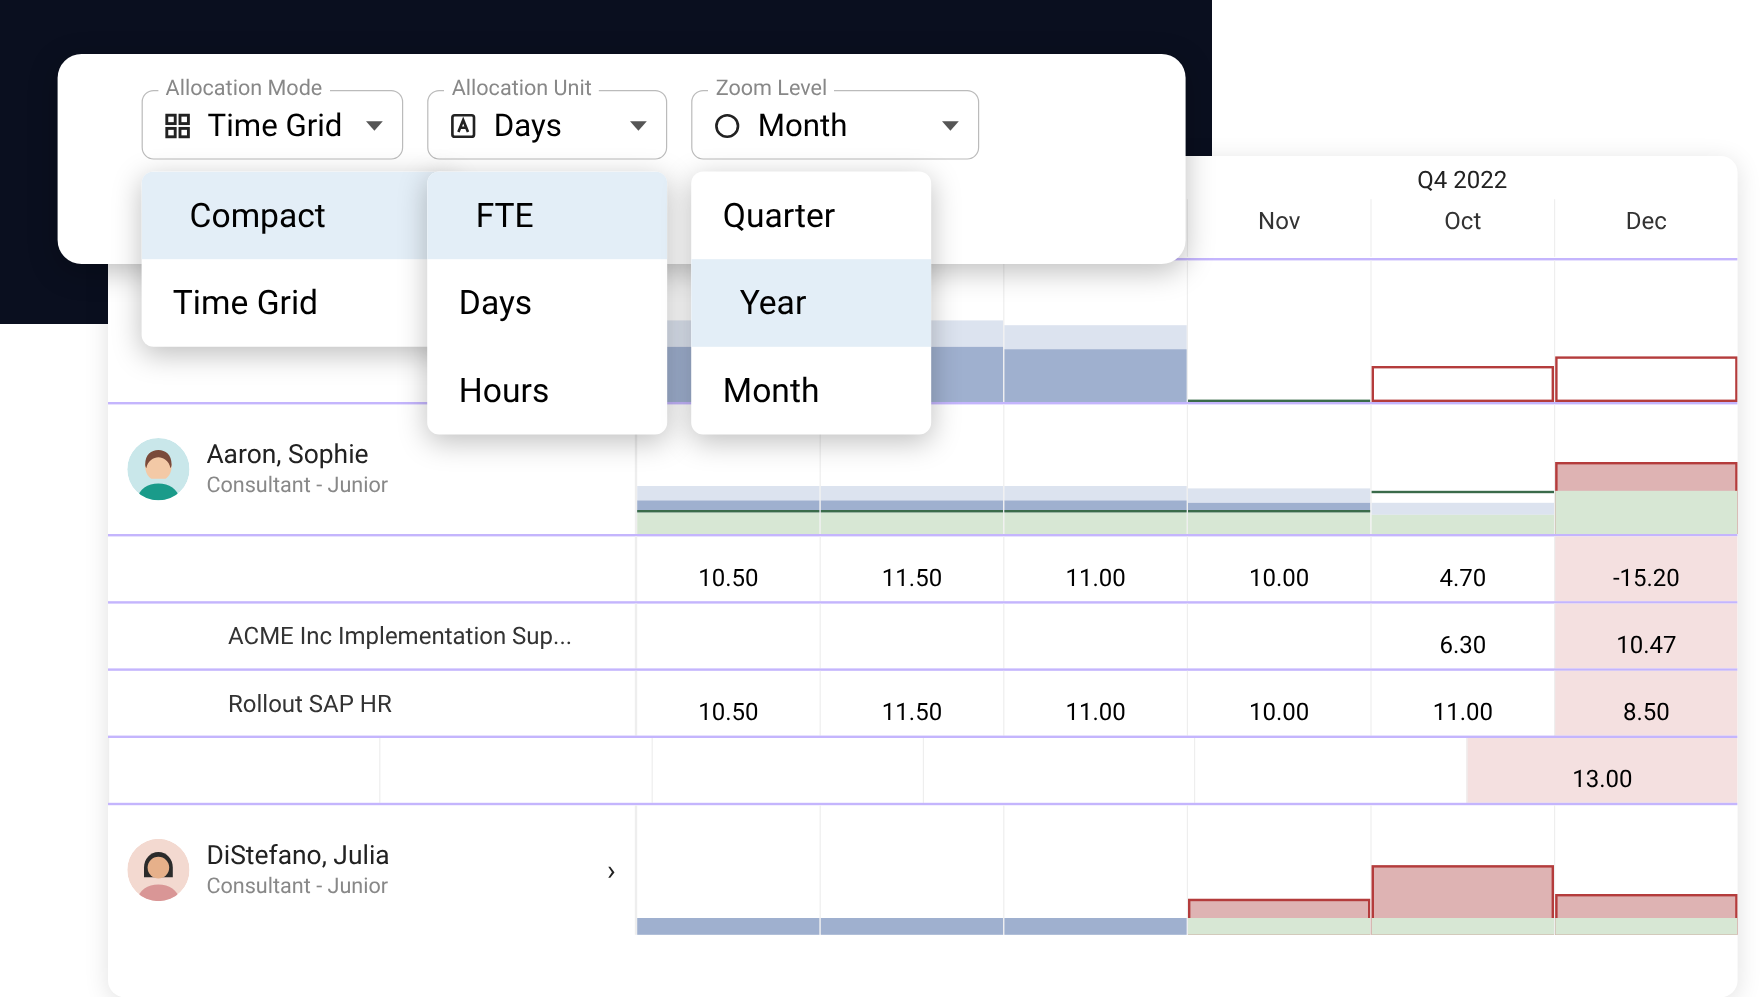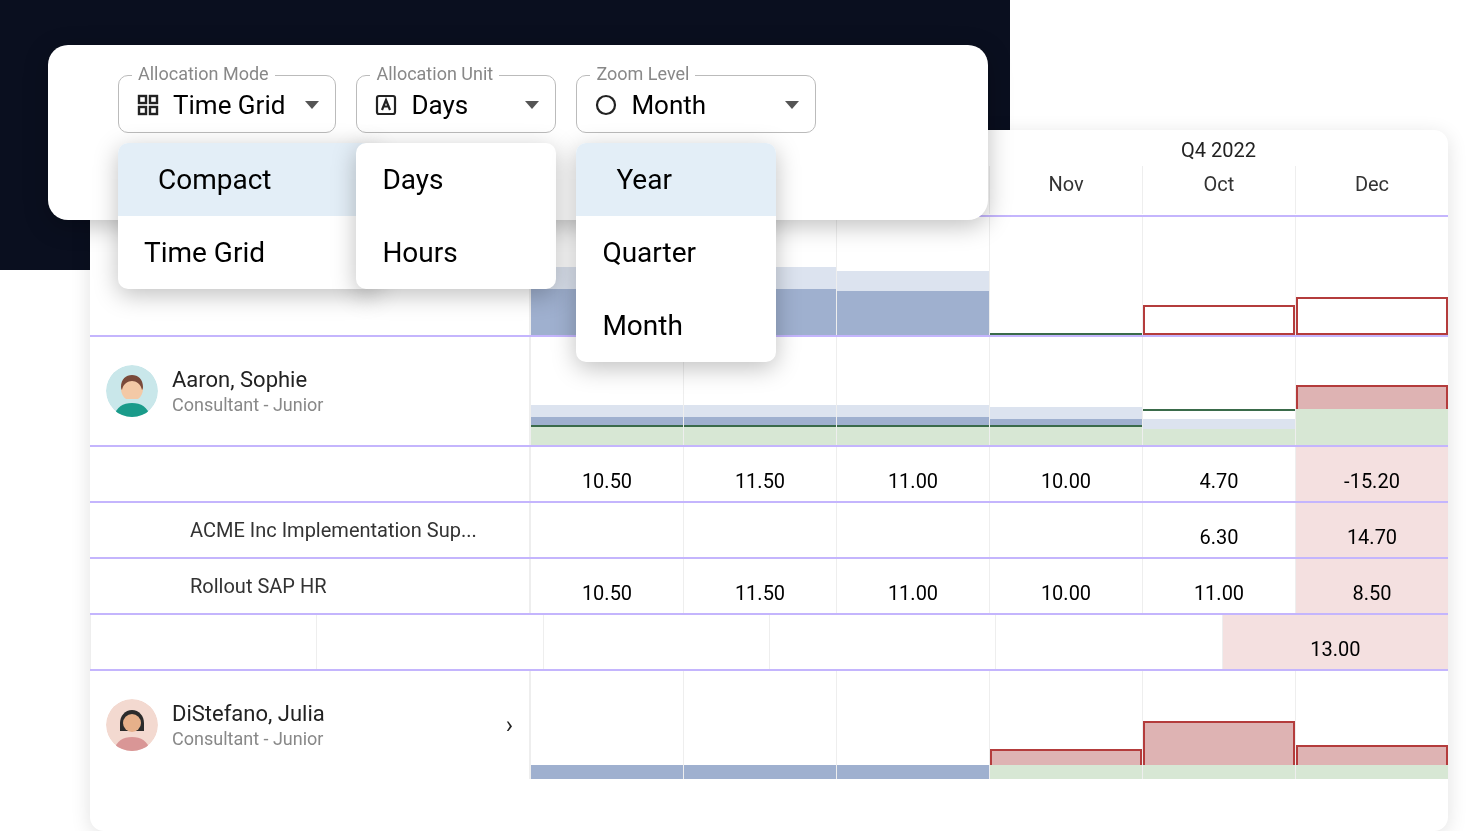--- a/index.html
+++ b/index.html
@@ -337,21 +337,21 @@
           <div class="cell">
               <div class="cell-text"></div>
             </div>
           <div class="cell">
               <div class="cell-text"></div>
             </div>
           <div class="cell">
               <div class="cell-text">6.30</div>
             </div>
           <div class="cell red-cell">
-              <div class="cell-text">14.70</div>
+              <div class="cell-text">10.47</div>
             </div>
         </div>
       </div>
       <div class="row" style="height:56px;">
         <div class="side">
             <span class="task-label">Rollout SAP HR</span>
           </div>
         <div class="cells">
           <div class="cell">
               <div class="cell-text">10.50</div>
@@ -471,38 +471,39 @@
         <svg width="24" height="24" viewBox="0 0 24 24" fill="none" stroke="#222" stroke-width="2.2">
           <rect x="3" y="3" width="18" height="18" rx="2"></rect>
           <path d="M8 17 L12 7 L16 17 M9.5 13.5 H14.5"></path>
         </svg>
       </span>
       <span>Days</span>
       <span class="spacer"></span>
       <span class="caret-down"></span>
     </div>
     <div class="dropdown-menu" style="min-width:200px;">
+      <div class="dropdown-item highlight">FTE</div>
       <div class="dropdown-item">Days</div>
       <div class="dropdown-item">Hours</div>
     </div>
   </div>
 
   <div class="select-group">
     <span class="select-legend">Zoom Level</span>
     <div class="select-box" style="min-width:240px;">
       <span class="icon-box">
         <svg width="24" height="24" viewBox="0 0 24 24" fill="none" stroke="#222" stroke-width="2.2">
           <circle cx="12" cy="12" r="9"></circle>
           <path d="M12 3 a9 9 0 0 1 0 18 a6 6 0 0 0 0-18z" fill="#222" stroke="none"></path>
         </svg>
       </span>
       <span>Month</span>
       <span class="spacer"></span>
       <span class="caret-down"></span>
     </div>
     <div class="dropdown-menu" style="min-width:200px;">
+      <div class="dropdown-item">Quarter</div>
       <div class="dropdown-item highlight">Year</div>
-      <div class="dropdown-item">Quarter</div>
       <div class="dropdown-item">Month</div>
     </div>
   </div>
 
 </div>
 
 </body></html>

